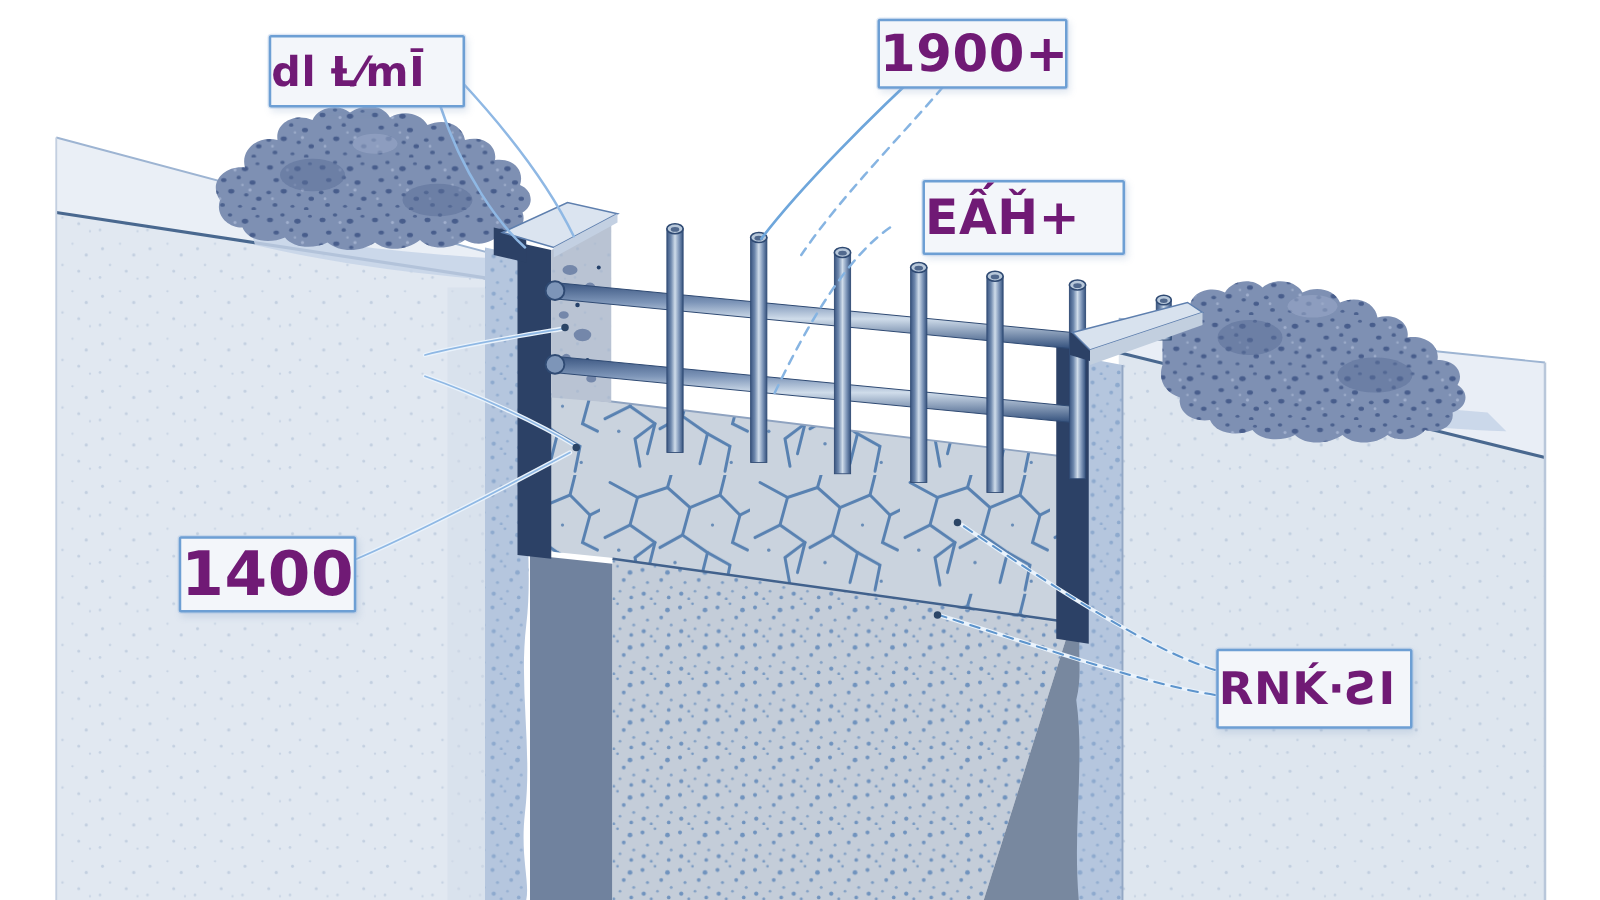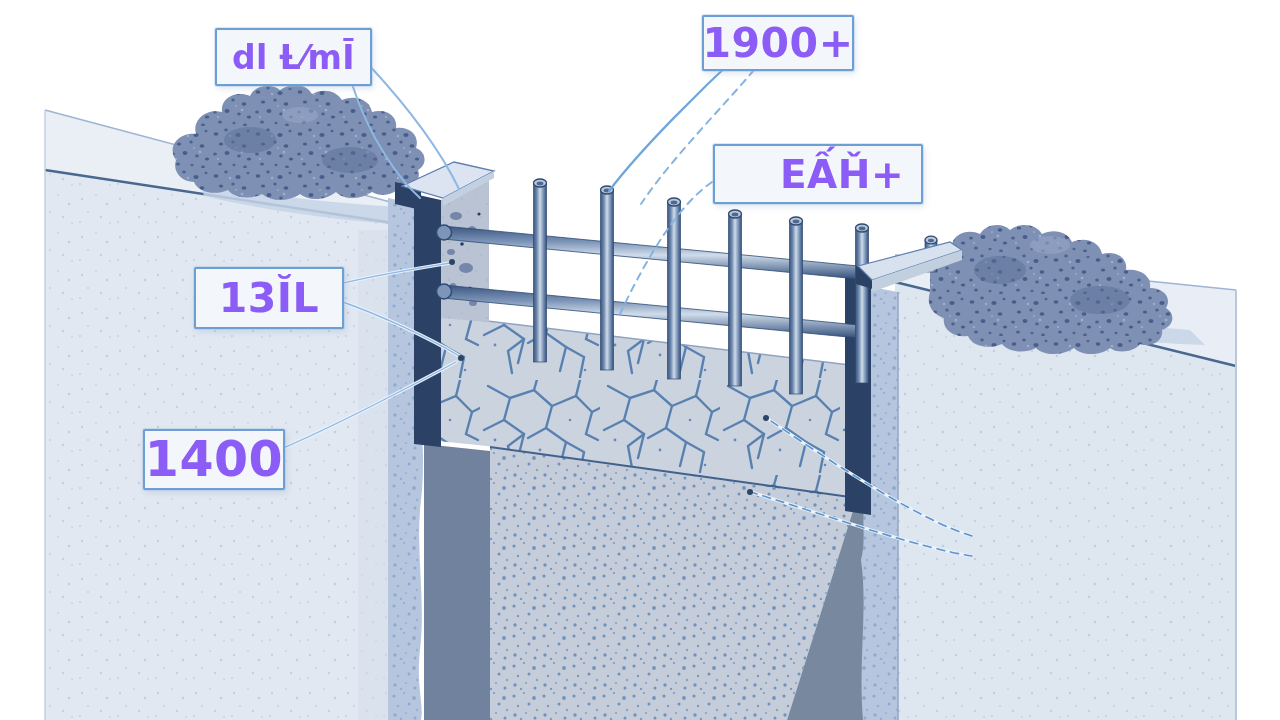--- a/index.html
+++ b/index.html
@@ -1,20 +1,20 @@
 <!DOCTYPE html>
 <html><head>
 <meta charset="utf-8">
 <style>
   html,body{margin:0;padding:0;background:#ffffff;}
   .stage{position:relative;width:1280px;height:720px;overflow:hidden;background:#fff;
          font-family:"DejaVu Sans","Liberation Sans",sans-serif;}
   .stage svg{position:absolute;left:0;top:0;}
-  .callout-label{position:absolute;display:flex;align-items:center;justify-content:center;
-    background:#f3f6fa;border:2px solid #6d9fd4;border-radius:2px;color:#8b5cf6;
+  .callout-label{position:absolute;display:flex;align-items:center;justify-content:flex-start;
+    background:#f3f6fa;border:2px solid #6d9fd4;border-radius:2px;color:#701a75;
     font-weight:bold;letter-spacing:.5px;
     box-shadow:0 0 0 1px rgba(160,190,225,.35), 2px 3px 6px rgba(120,150,190,.22);}
 </style>
 </head>
 <body>
 
 <div class="stage">
 
 <svg width="1280" height="720" viewBox="0 0 1280 720">
   <defs>
@@ -246,26 +246,26 @@
 </svg>
 
 <div class="callout-label" style="left:215px;top:28px;width:153px;height:54px;font-size:33px;">
   <span>dl Ƚ⁄mĪ</span>
 </div>
 
 <div class="callout-label" style="left:702px;top:15px;width:148px;height:52px;font-size:41px;">
   <span>1900+</span>
 </div>
 
-<div class="callout-label" style="left:713px;top:144px;width:158px;height:56px;font-size:39px;padding-left:48px;">
+<div class="callout-label" style="left:738px;top:144px;width:158px;height:56px;font-size:39px;">
   <span>EẤȞ+</span>
 </div>
 
-<div class="callout-label" style="left:194px;top:267px;width:146px;height:58px;font-size:41px;">
-  <span>13ĬL</span>
-</div>
 
 <div class="callout-label" style="left:143px;top:429px;width:138px;height:57px;font-size:49px;">
   <span>1400</span>
 </div>
 
+<div class="callout-label" style="left:973px;top:519px;width:153px;height:60px;font-size:36px;">
+  <span>RNḰ·ƧI</span>
+</div>
 
 </div>
 
 </body></html>

